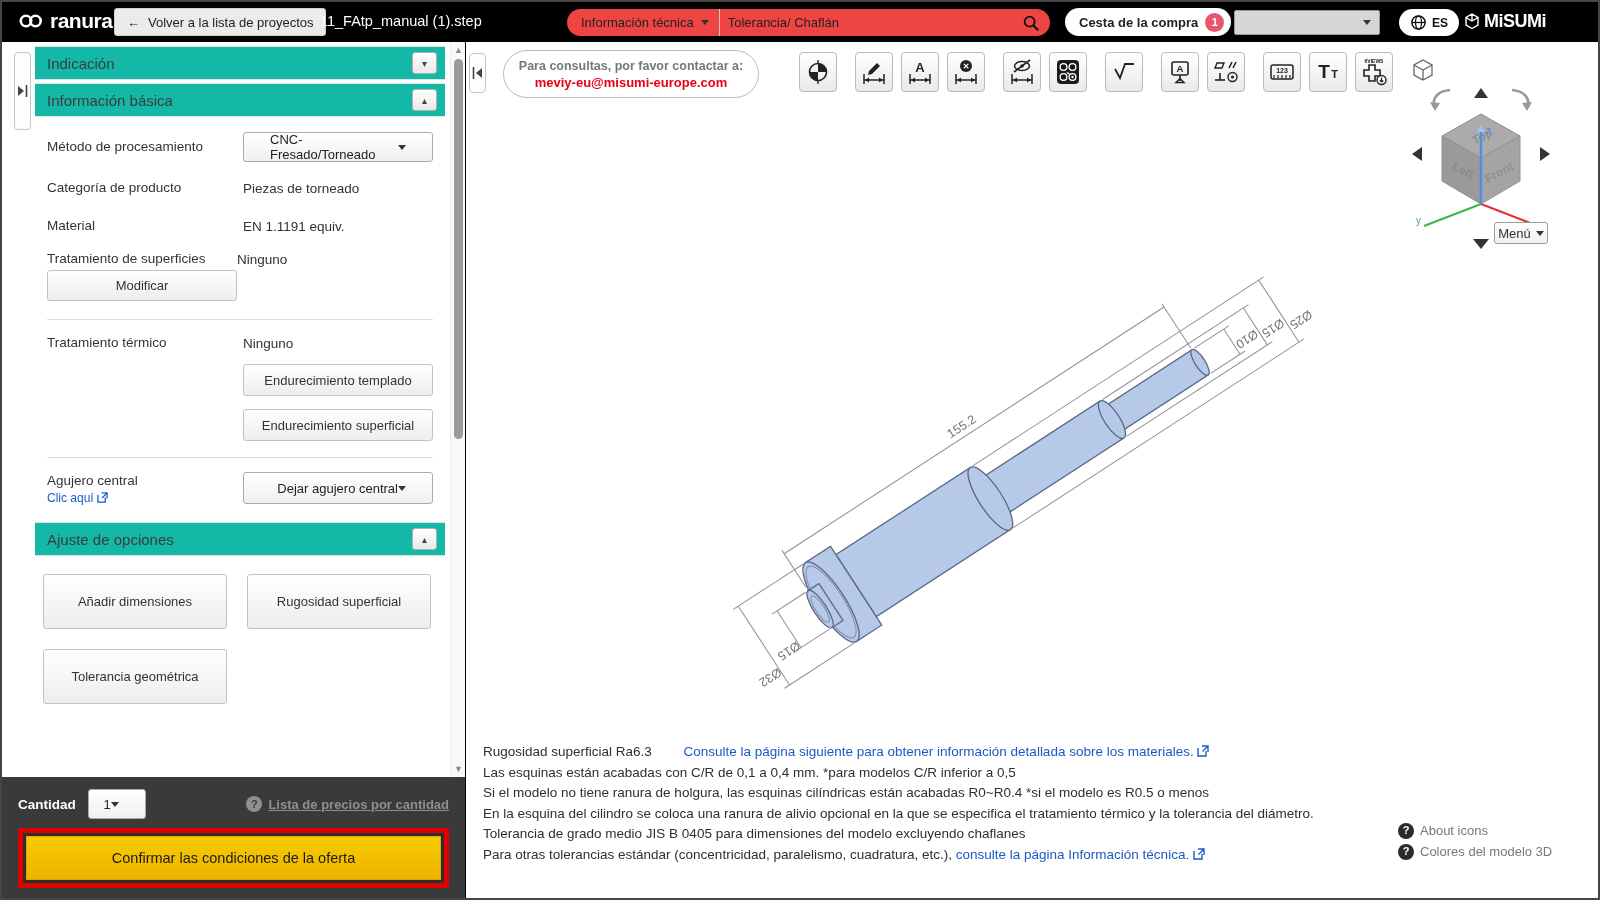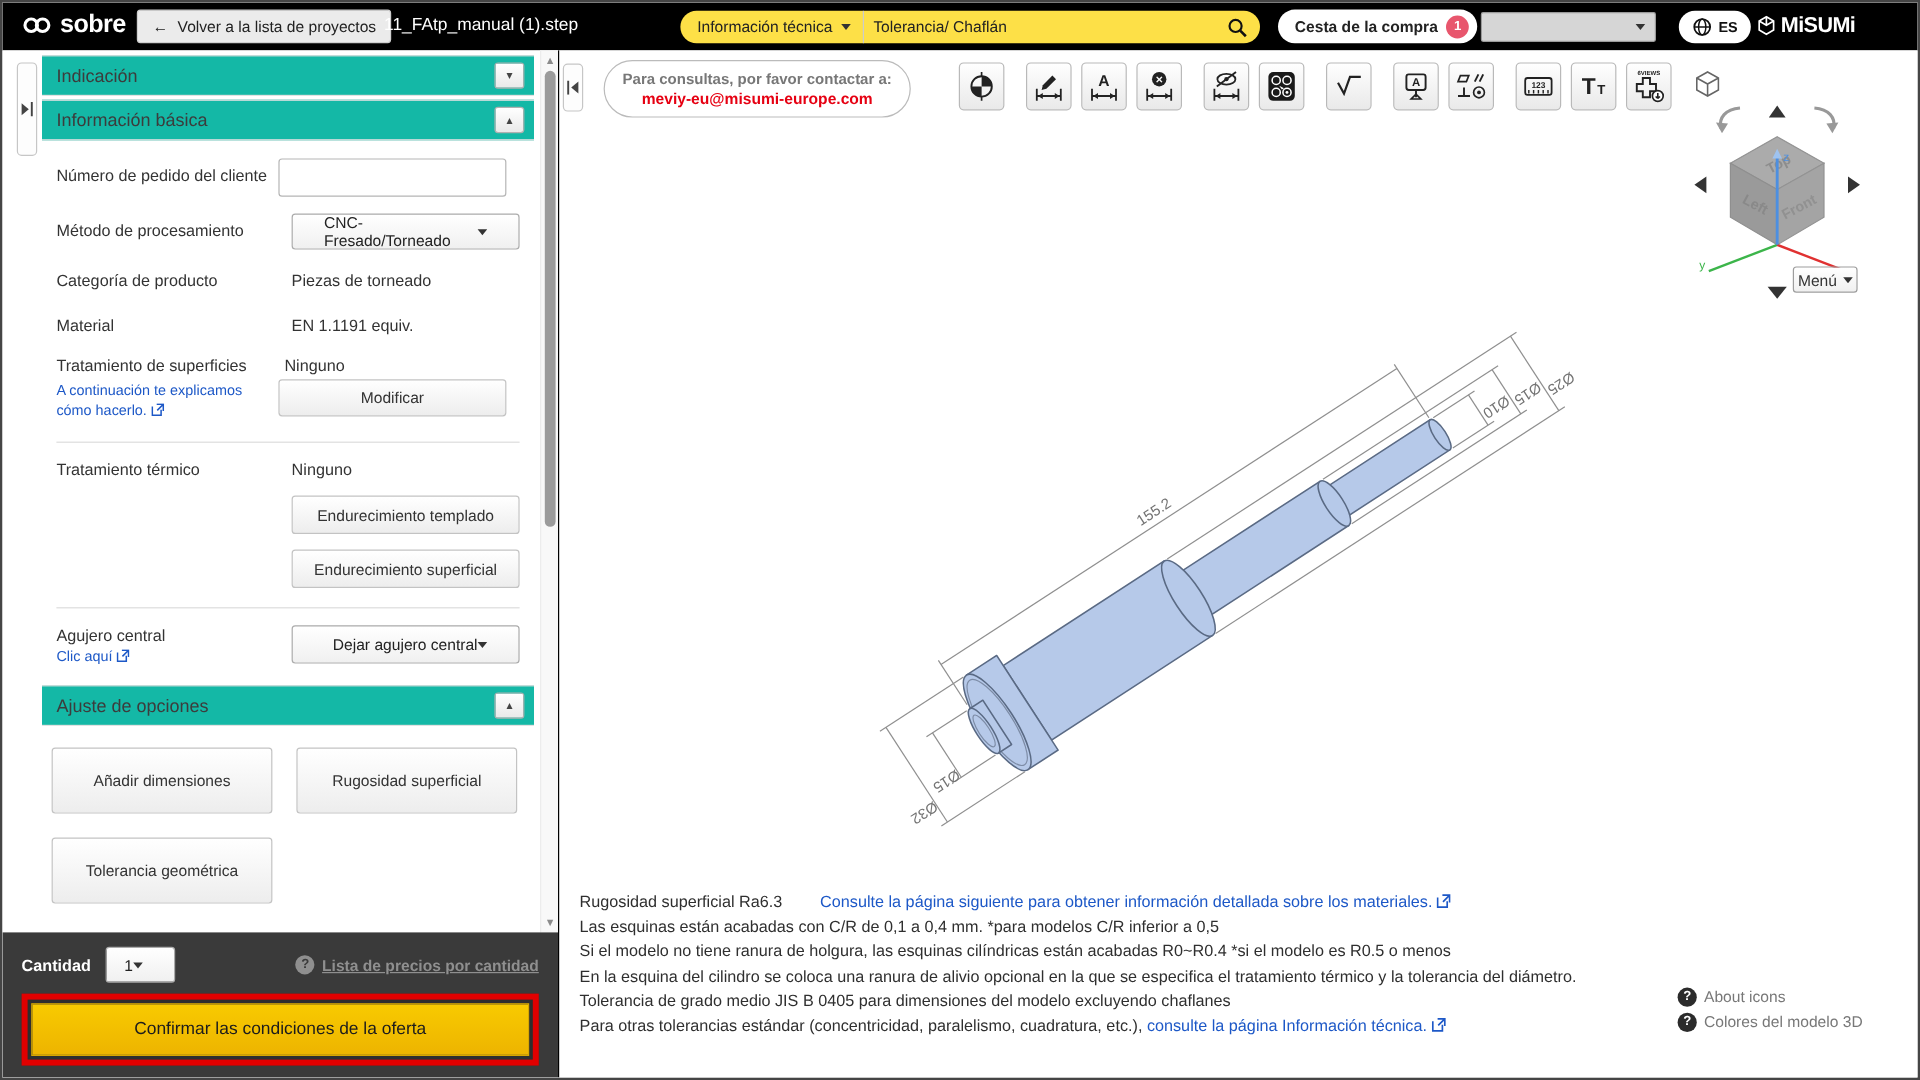--- a/index.html
+++ b/index.html
@@ -11,21 +11,21 @@
   }
   
   .topbar { position:absolute; left:0; top:0; right:0; height:40px; background:#000; }
   .topbar > * { position:absolute; }
   .logo { left:14px; top:6px; display:flex; align-items:center; gap:4px; color:#fff; }
   .logo-text { font-size:21px; font-weight:bold; letter-spacing:-0.5px; }
   .back-btn { left:112px; top:6px; height:28px; background:#ebebeb; border:1px solid #cfcfcf;
     border-radius:3px; display:flex; align-items:center; gap:8px; padding:0 12px;
     font-size:13px; color:#222; cursor:pointer; }
   .filename { left:318px; top:11px; color:#fff; font-size:14.5px; }
-  .searchpill { left:565px; top:7px; width:483px; height:27px; background:#fde047; border-radius:14px;
+  .searchpill { left:565px; top:7px; width:483px; height:27px; background:#ef4444; border-radius:14px;
     display:flex; align-items:center; padding:0 10px 0 14px; }
   .search-cat { display:flex; align-items:center; gap:7px; font-size:13px; color:#222;
     padding-right:10px; border-right:1px solid #ccc; height:100%; cursor:pointer; }
   .searchpill input { flex:1; border:none; outline:none; font-size:13px; color:#222;
     padding:0 8px; font-family:"Liberation Sans",sans-serif; background:transparent; }
   .cartpill { left:1063px; top:6px; height:28px; background:#fff; border-radius:14px;
     display:flex; align-items:center; gap:7px; padding:0 7px 0 14px; font-size:13px;
     font-weight:bold; color:#222; cursor:pointer; }
   .cart-badge { width:19px; height:19px; border-radius:50%; background:#e8566d; color:#fff;
     font-size:11px; display:flex; align-items:center; justify-content:center; }
@@ -123,21 +123,21 @@
 <body>
 
 <div class="page">
 
   <header class="topbar">
     <div class="logo">
       <svg width="30" height="26" viewBox="0 0 30 26">
         <circle cx="10" cy="13" r="5.2" fill="none" stroke="#fff" stroke-width="2.6"></circle>
         <circle cx="19.5" cy="13" r="5.2" fill="none" stroke="#fff" stroke-width="2.6"></circle>
       </svg>
-      <span class="logo-text">sobre</span>
+      <span class="logo-text">ranura</span>
     </div>
     <div class="back-btn">
       <span>←</span>
       <span>Volver a la lista de proyectos</span>
     </div>
     <div class="filename">11_FAtp_manual (1).step</div>
     <div class="searchpill">
       <div class="search-cat">
         <span>Información técnica</span>
         <i class="caret"></i>
@@ -188,24 +188,20 @@
       </div>
       <div style="height:3px"></div>
       <div class="secbar">
         <span class="title">Información básica</span>
         <span class="secbtn">
             <span>▴</span>
           </span>
       </div>
 
       <div class="form">
-        <div class="frow" style="margin-bottom:14px">
-          <div class="lab" style="max-width:185px">Número de pedido del cliente</div>
-          <input class="tinput" style="">
-        </div>
         <div class="frow" style="margin-bottom:17px">
           <div class="lab">Método de procesamiento</div>
           <div class="ctl">
               <div class="fsel">
             <span>CNC-Fresado/Torneado</span>
             <i class="caret"></i>
           </div>
             </div>
         </div>
         <div class="frow" style="margin-bottom:20px">
@@ -214,29 +210,20 @@
         </div>
         <div class="frow" style="margin-bottom:15px">
           <div class="lab nopad">Material</div>
           <div class="ctl"><span style="font-size:13.5px">EN 1.1191 equiv.</span></div>
         </div>
         <div class="frow">
           <div class="lab nopad" style="max-width:190px">Tratamiento de superficies</div>
           <div class="ctl"><span style="font-size:13.5px">Ninguno</span></div>
         </div>
         <div class="frow" style="margin-top:2px;margin-bottom:18px">
-          <div class="lab nopad" style="max-width:185px">
-            <span class="bluelink">
-              <span>A continuación te explicamos cómo hacerlo.</span>
-              <svg class="extic" width="11" height="11" viewBox="0 0 12 12">
-                <path d="M1 3 L1 11 L9 11 L9 6" fill="none" stroke="#1d58c7" stroke-width="1.4"></path>
-                <path d="M5 1 L11 1 L11 7 M11 1 L5.5 6.5" fill="none" stroke="#1d58c7" stroke-width="1.4"></path>
-              </svg>
-            </span>
-          </div>
           <div class="ctl">
               <div class="wbtn" style="height:31px">
             <span>Modificar</span>
           </div>
             </div>
         </div>
         <div class="divider"></div>
         <div class="frow" style="margin-bottom:12px">
           <div class="lab nopad">Tratamiento térmico</div>
           <div class="ctl"><span style="font-size:13.5px">Ninguno</span></div>

